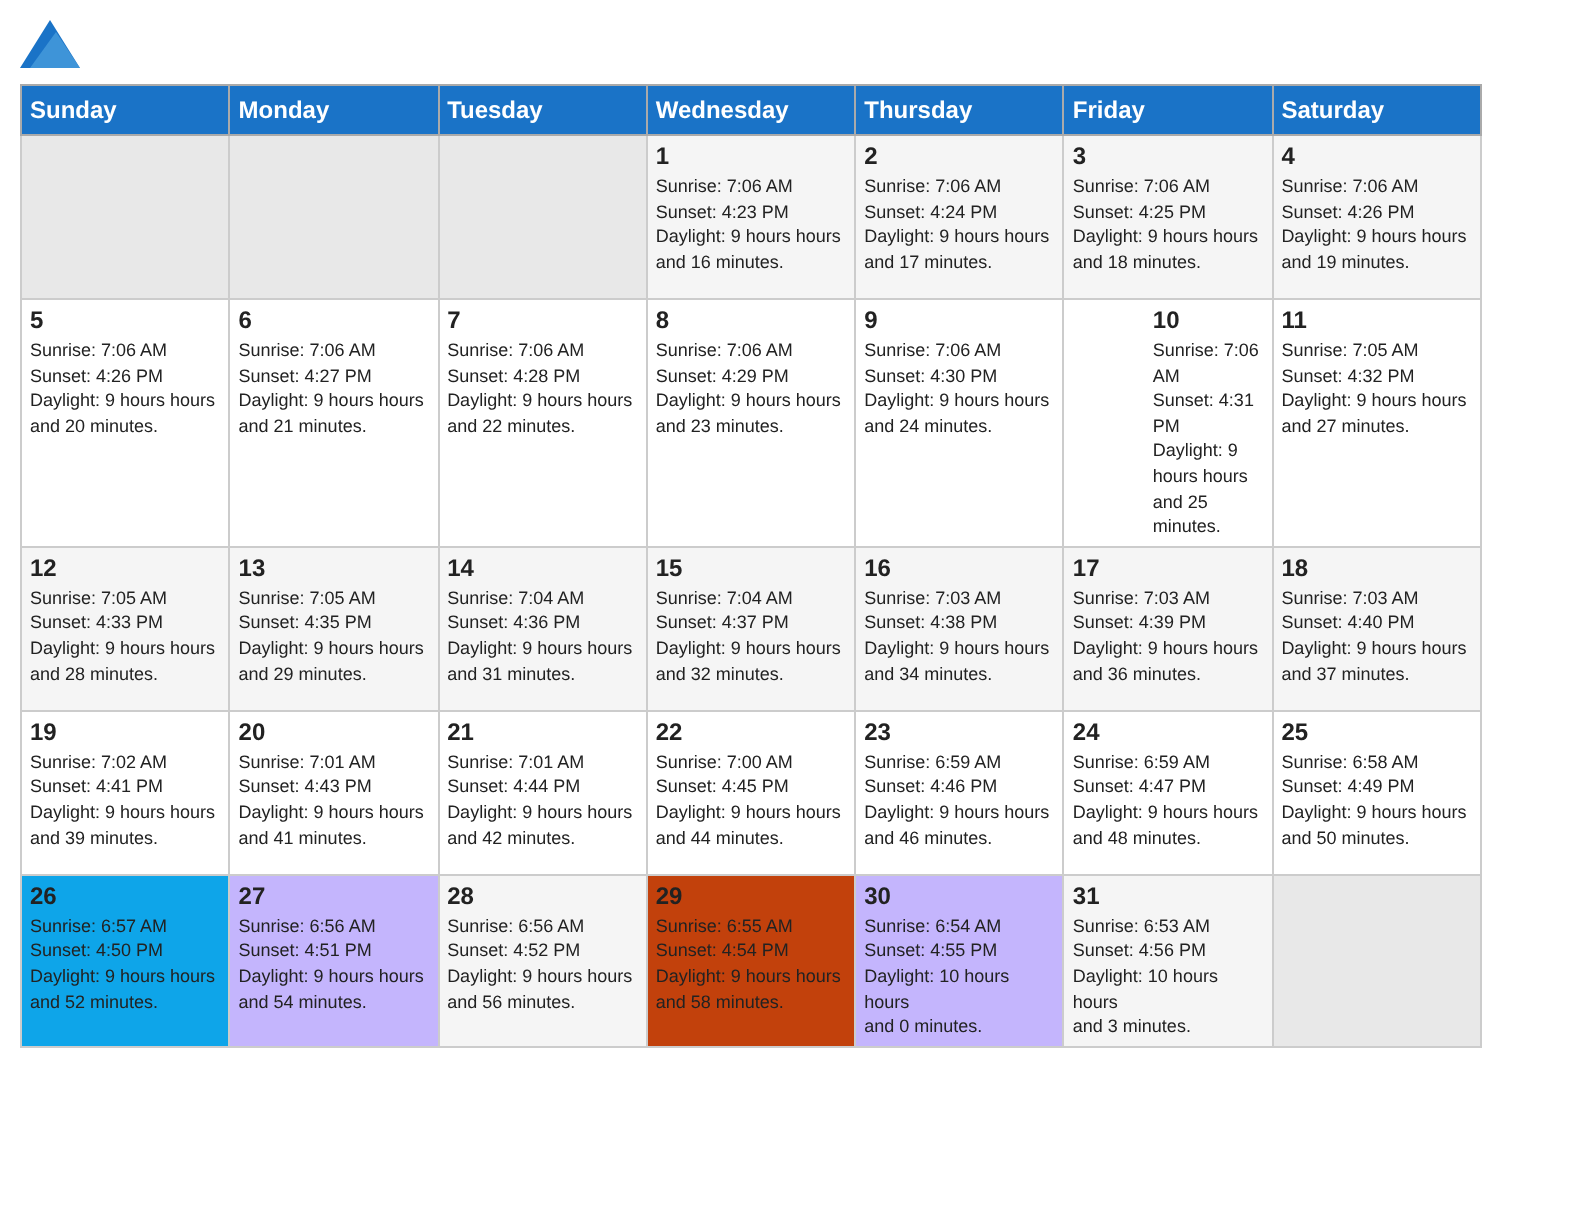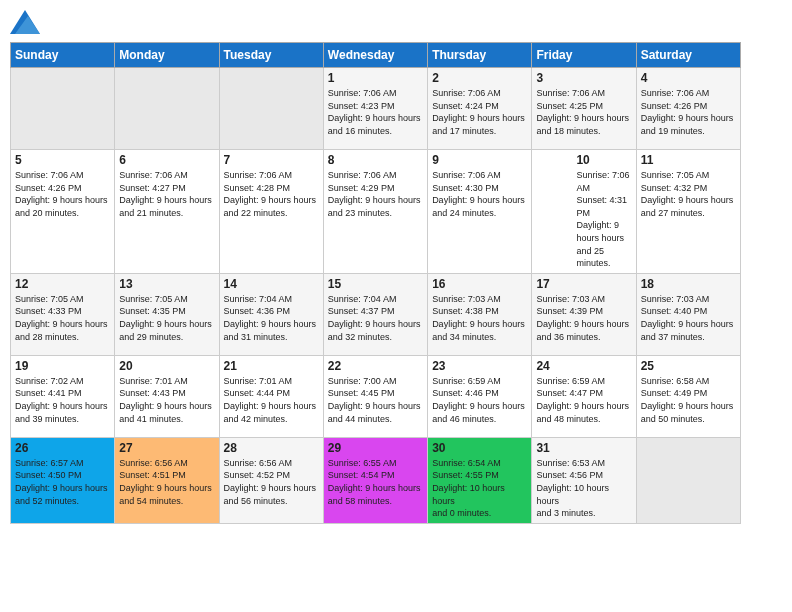--- a/index.html
+++ b/index.html
@@ -240,33 +240,33 @@
           <td style="background: rgb(255, 255, 255);">
             <span class="day-number">25</span>
             <div class="day-info">Sunrise: 6:58 AM<br>Sunset: 4:49 PM<br>Daylight: 9 hours hours<br>and 50 minutes.</div>
           </td>
         </tr>
         <tr>
           <td style="background: #0ea5e9;">
             <span class="day-number">26</span>
             <div class="day-info">Sunrise: 6:57 AM<br>Sunset: 4:50 PM<br>Daylight: 9 hours hours<br>and 52 minutes.</div>
           </td>
-          <td style="background: #fdba74; margin-left: 35px;">
+          <td style="background: #c4b5fd; margin-left: 35px;">
             <span class="day-number">27</span>
             <div class="day-info">Sunrise: 6:56 AM<br>Sunset: 4:51 PM<br>Daylight: 9 hours hours<br>and 54 minutes.</div>
           </td>
           <td style="background: rgb(245, 245, 245);">
             <span class="day-number">28</span>
             <div class="day-info">Sunrise: 6:56 AM<br>Sunset: 4:52 PM<br>Daylight: 9 hours hours<br>and 56 minutes.</div>
           </td>
-          <td style="background: #d946ef; margin-left: 47px;">
+          <td style="background: #c2410c; margin-left: 47px;">
             <span class="day-number">29</span>
             <div class="day-info">Sunrise: 6:55 AM<br>Sunset: 4:54 PM<br>Daylight: 9 hours hours<br>and 58 minutes.</div>
           </td>
-          <td style="background: #22c55e;">
+          <td style="background: #c4b5fd;">
             <span class="day-number">30</span>
             <div class="day-info">Sunrise: 6:54 AM<br>Sunset: 4:55 PM<br>Daylight: 10 hours hours<br>and 0 minutes.</div>
           </td>
           <td style="background: rgb(245, 245, 245);">
             <span class="day-number">31</span>
             <div class="day-info">Sunrise: 6:53 AM<br>Sunset: 4:56 PM<br>Daylight: 10 hours hours<br>and 3 minutes.</div>
           </td>
           <td class="empty-cell"></td>
         </tr>
       </tbody>

